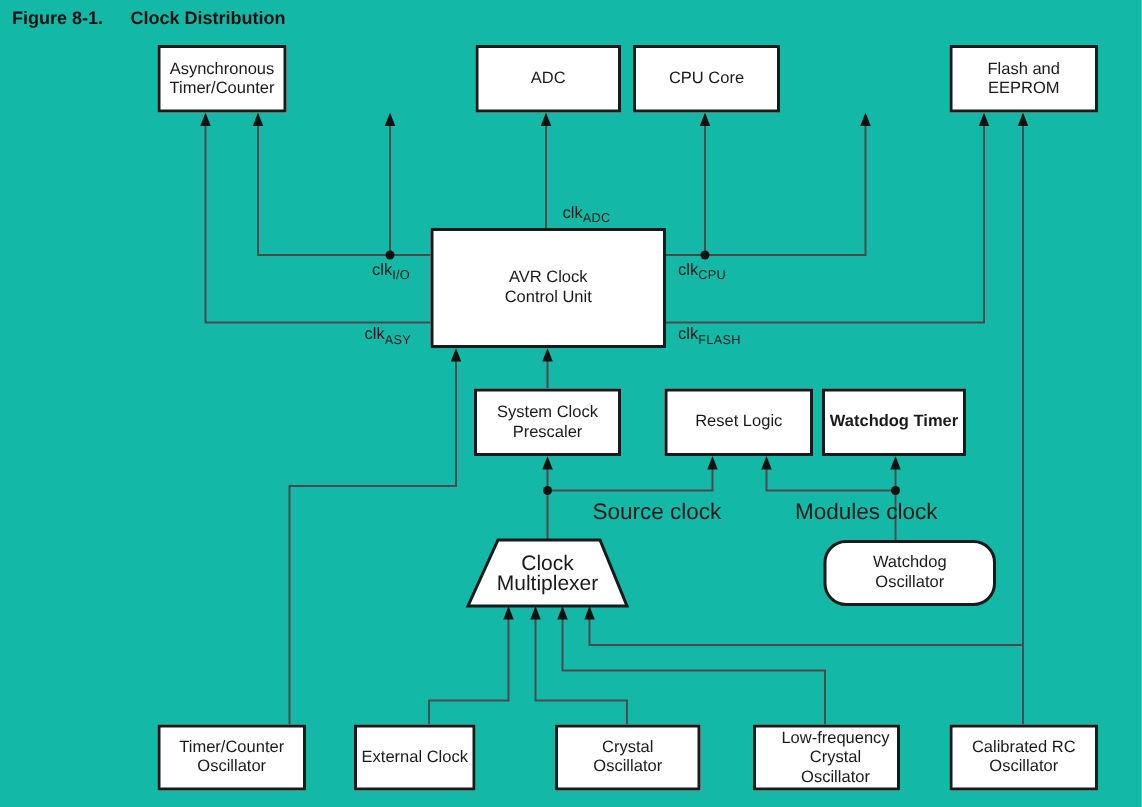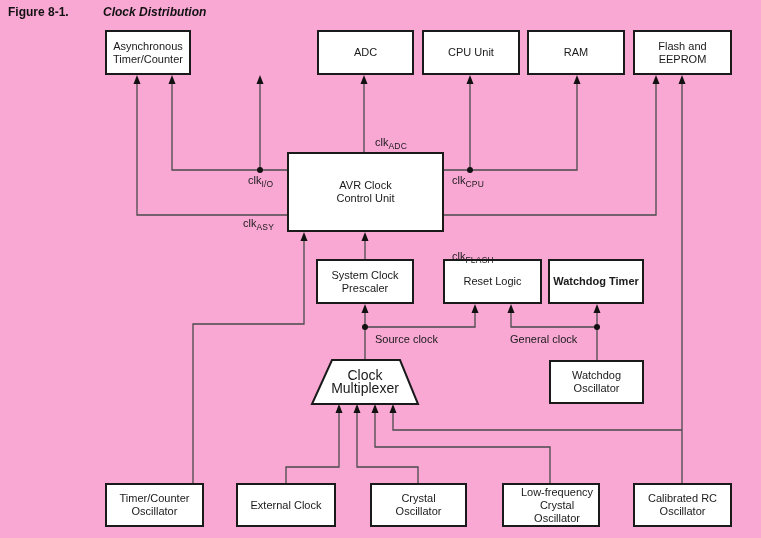--- a/index.html
+++ b/index.html
@@ -1,33 +1,33 @@
 <!DOCTYPE html>
 <html><head>
 <meta charset="utf-8">
 <style>
   * { margin: 0; padding: 0; box-sizing: border-box; }
   body { background: #ffffff; font-family: "Liberation Sans", "DejaVu Sans", sans-serif; }
   .canvas {
     position: relative;
     width: 761px;
     height: 538px;
-    background: #f9a8d4;
+    background: #14b8a6;
     overflow: hidden;
   }
   .fig-title {
     position: absolute;
     top: 5px;
     font-size: 12px;
     font-weight: bold;
     color: #111111;
     white-space: nowrap;
   }
   #fig-num { left: 8px; }
-  #fig-cap { left: 103px; font-style: italic; }
+  #fig-cap { left: 87px; }
   svg.wires { position: absolute; left: 0; top: 0; }
   .box {
     position: absolute;
     background: #ffffff;
     border: 2px solid #1a1a1a;
     display: flex;
     align-items: center;
     justify-content: center;
     text-align: center;
     font-size: 11px;
@@ -48,23 +48,24 @@
     color: #1a1a1a;
     white-space: nowrap;
   }
   .sig sub {
     font-size: 8.5px;
     vertical-align: -3px;
     letter-spacing: 0.2px;
   }
   .note {
     position: absolute;
-    font-size: 11px;
+    font-size: 15px;
     color: #1a1a1a;
     white-space: nowrap;
+    margin-left: 20px;
   }
 </style>
 </head>
 <body>
 
 <div class="canvas">
 
   <div class="fig-title" id="fig-num">Figure 8-1.</div>
   <div class="fig-title" id="fig-cap">Clock Distribution</div>
 
@@ -148,50 +149,49 @@
       <polyline points="193,483 193,324 304,324 304,235"></polyline>
       <polygon points="304,232 300.5,241 307.5,241" fill="#111" stroke="none"></polygon>
     </g>
 
     <polygon points="332,360 400,360 418,404 312,404" fill="#ffffff" stroke="#1a1a1a" stroke-width="2"></polygon>
   </svg>
 
   <div class="box" style="left:105px; top:30px; width:86px; height:45px;">Asynchronous
 Timer/Counter</div>
   <div class="box" style="left:317px; top:30px; width:97px; height:45px;">ADC</div>
-  <div class="box" style="left:422px; top:30px; width:98px; height:45px;">CPU Unit</div>
-  <div class="box" style="left:527px; top:30px; width:98px; height:45px;">RAM</div>
+  <div class="box" style="left:422px; top:30px; width:98px; height:45px;">CPU Core</div>
   <div class="box" style="left:633px; top:30px; width:99px; height:45px;">Flash and
 EEPROM</div>
 
   <div class="box" style="left:287px; top:152px; width:157px; height:80px;">AVR Clock
 Control Unit</div>
 
   <div class="box" style="left:316px; top:259px; width:98px; height:45px;">System Clock
 Prescaler</div>
   <div class="box" style="left:443px; top:259px; width:99px; height:45px;">Reset Logic</div>
   <div class="box" style="left:548px; top:259px; width:96px; height:45px;font-weight:bold;">Watchdog Timer</div>
-  <div class="box" style="left:549px; top:360px; width:95px; height:44px;">Watchdog
+  <div class="box" style="left:549px; top:360px; width:115px; height:44px;border-radius:15px;">Watchdog
 Oscillator</div>
 
   <div class="muxlabel">Clock
 Multiplexer</div>
 
   <div class="box" style="left:105px; top:483px; width:99px; height:44px;">Timer/Counter
 Oscillator</div>
-  <div class="box" style="left:236px; top:483px; width:100px; height:44px;text-align:center;">External Clock</div>
+  <div class="box" style="left:236px; top:483px; width:81px; height:44px;text-align:center;">External Clock</div>
   <div class="box" style="left:370px; top:483px; width:97px; height:44px;">Crystal
 Oscillator</div>
   <div class="box" style="left:502px; top:483px; width:98px; height:44px;padding-left:12px;">Low-frequency
 Crystal Oscillator</div>
   <div class="box" style="left:633px; top:483px; width:99px; height:44px;">Calibrated RC
 Oscillator</div>
 
   <div class="sig" style="left:375px; top:136px;"><span>clk</span><sub>ADC</sub></div>
   <div class="sig" style="left:248px; top:174px;"><span>clk</span><sub>I/O</sub></div>
   <div class="sig" style="left:452px; top:174px;"><span>clk</span><sub>CPU</sub></div>
   <div class="sig" style="left:243px; top:217px;"><span>clk</span><sub>ASY</sub></div>
-  <div class="sig" style="left:452px; top:217px;margin-top:33px;"><span>clk</span><sub>FLASH</sub></div>
+  <div class="sig" style="left:452px; top:217px;"><span>clk</span><sub>FLASH</sub></div>
 
   <div class="note" style="left:375px; top:333px;">Source clock</div>
-  <div class="note" style="left:510px; top:333px;">General clock</div>
+  <div class="note" style="left:510px; top:333px;">Modules clock</div>
 
 </div>
 
 </body></html>

